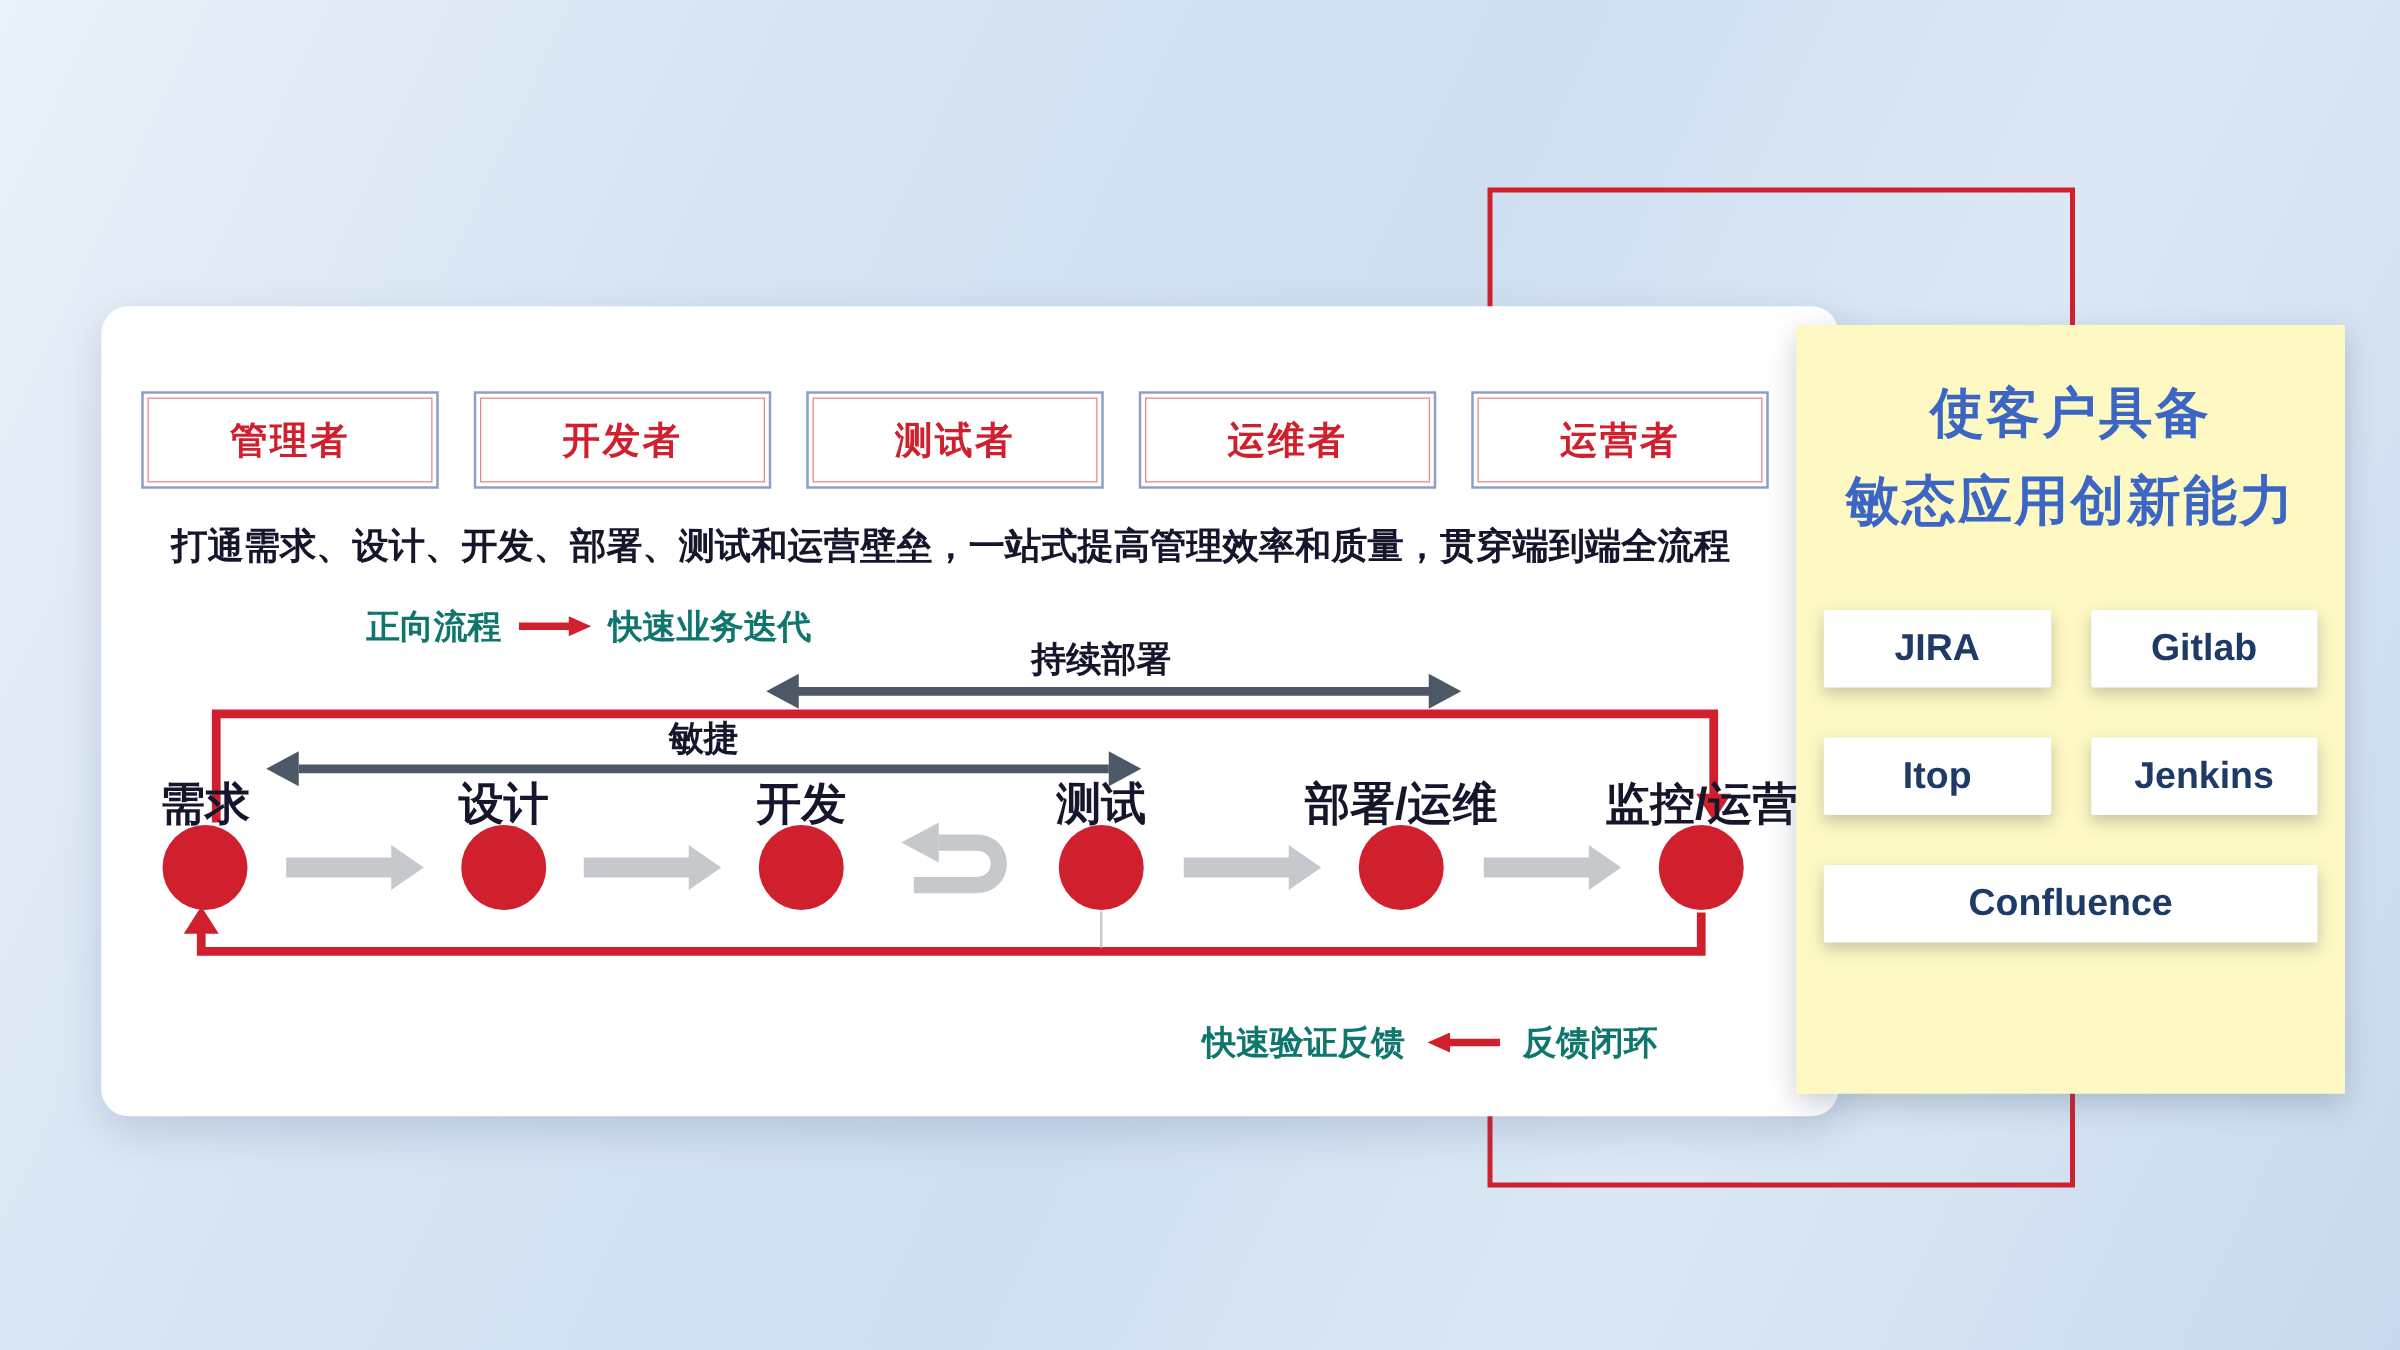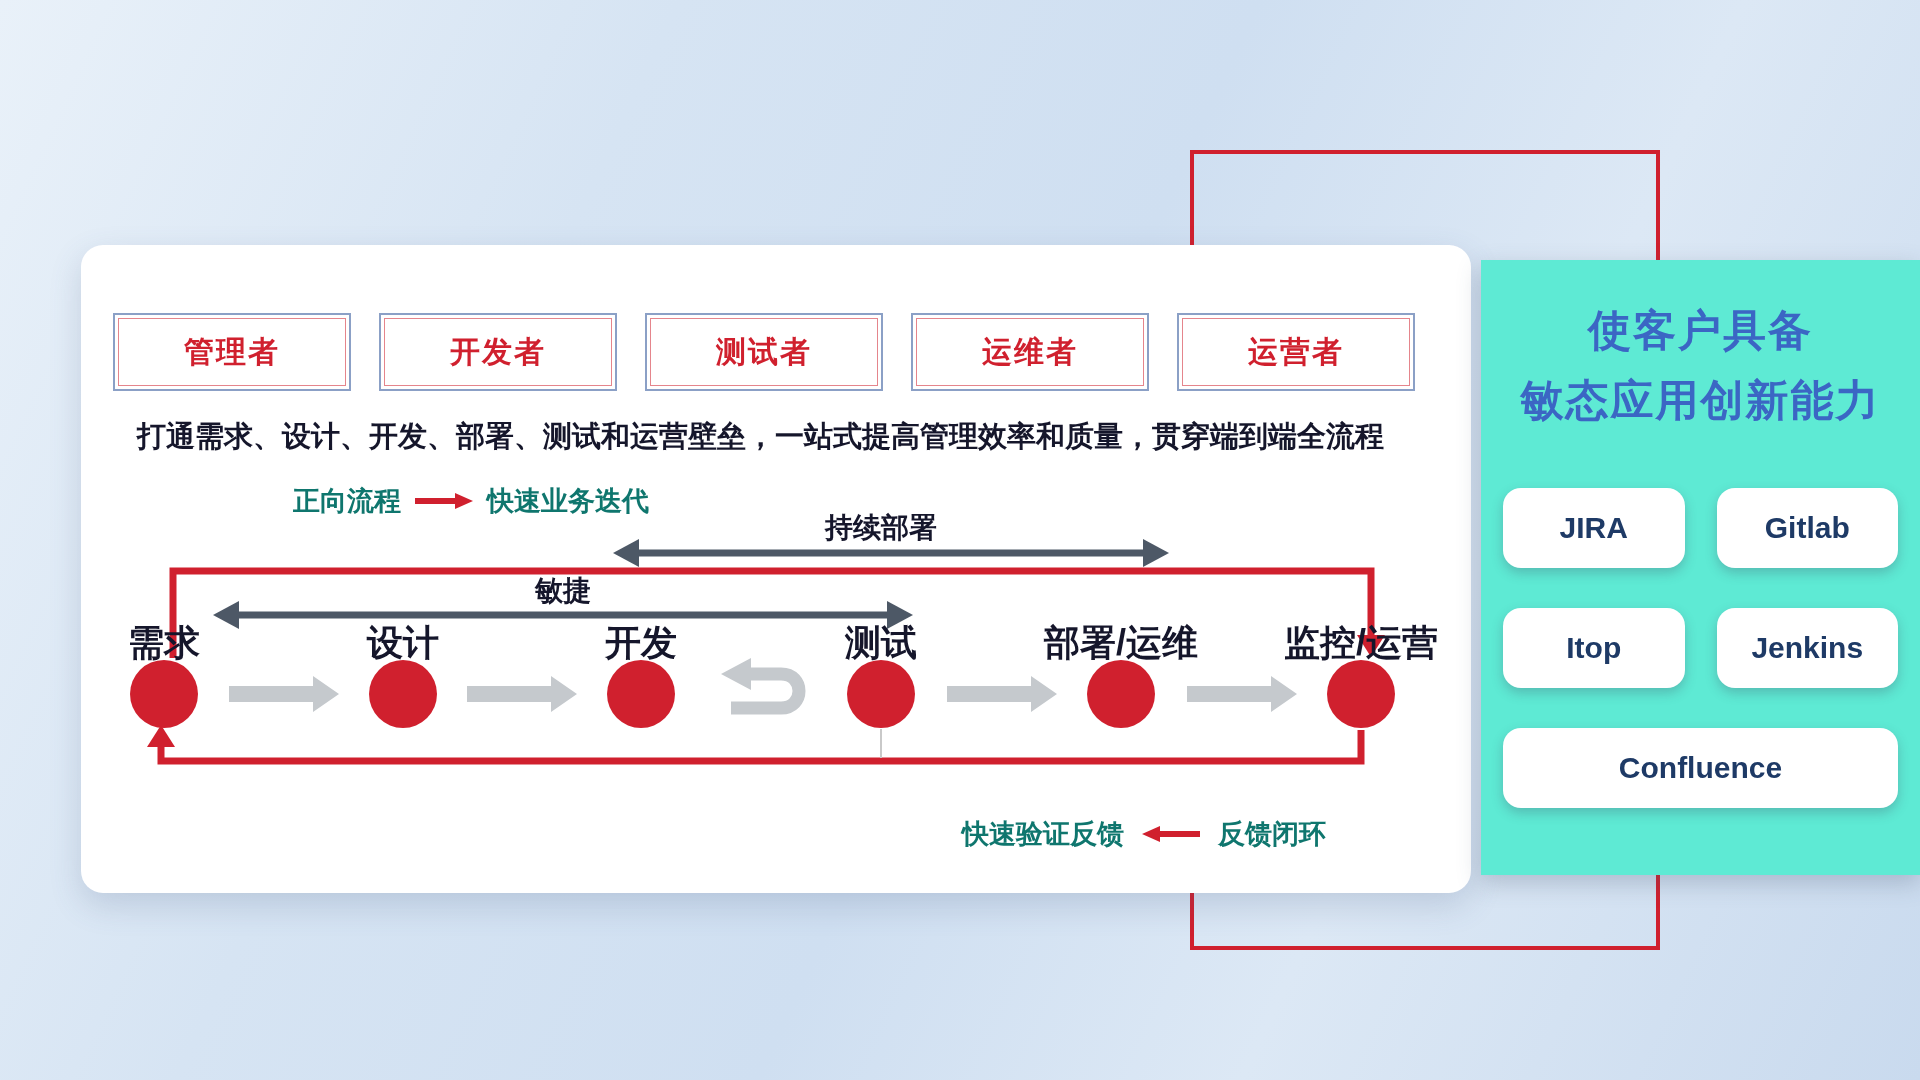--- a/index.html
+++ b/index.html
@@ -69,35 +69,35 @@
     position:absolute; top:415px; width:68px; height:68px;
     border-radius:50%; background:#d0202e;
   }
   .nl1{left:-2px;} .nl2{left:237px;} .nl3{left:475px;text-align:center;}
   .nl4{left:715px;} .nl5{left:955px;} .nl6{left:1195px;}
   .nc1{left:49px;} .nc2{left:288px;} .nc3{left:526px;}
   .nc4{left:766px;} .nc5{left:1006px;} .nc6{left:1246px;}
 
   
   .side-card {
-    position:absolute; left:1481px; top:260px; width:439px; height:615px;
-    background:#5eead4; box-shadow:0 8px 22px rgba(70,85,110,0.28);
+    position:absolute; left:1437px; top:260px; width:439px; height:615px;
+    background:#fef9c3; box-shadow:0 8px 22px rgba(70,85,110,0.28);
   }
   .side-title {
     position:absolute; left:0; right:0; text-align:center;
     font-weight:bold; color:#3b66c4; letter-spacing:2px;
   }
   .side-title-1 { top:42px; font-size:43px; }
   .side-title-2 { top:112px; font-size:43px; }
   .tools {
     position:absolute; left:22px; right:22px; top:228px;
     display:grid; grid-template-columns:1fr 1fr; column-gap:32px; row-gap:40px;
   }
   .tool {
-    height:80px; background:#ffffff; border-radius:18px;
+    height:62px; background:#ffffff; border-radius:2px;
     box-shadow:0 5px 12px rgba(60,70,95,0.28);
     display:flex; align-items:center; justify-content:center;
     font-size:30px; font-weight:bold; color:#1e3a66;
   }
   .tool-wide { grid-column:1 / span 2; }
 </style>
 </head>
 <body>
 
 <div class="red-frame"></div>

